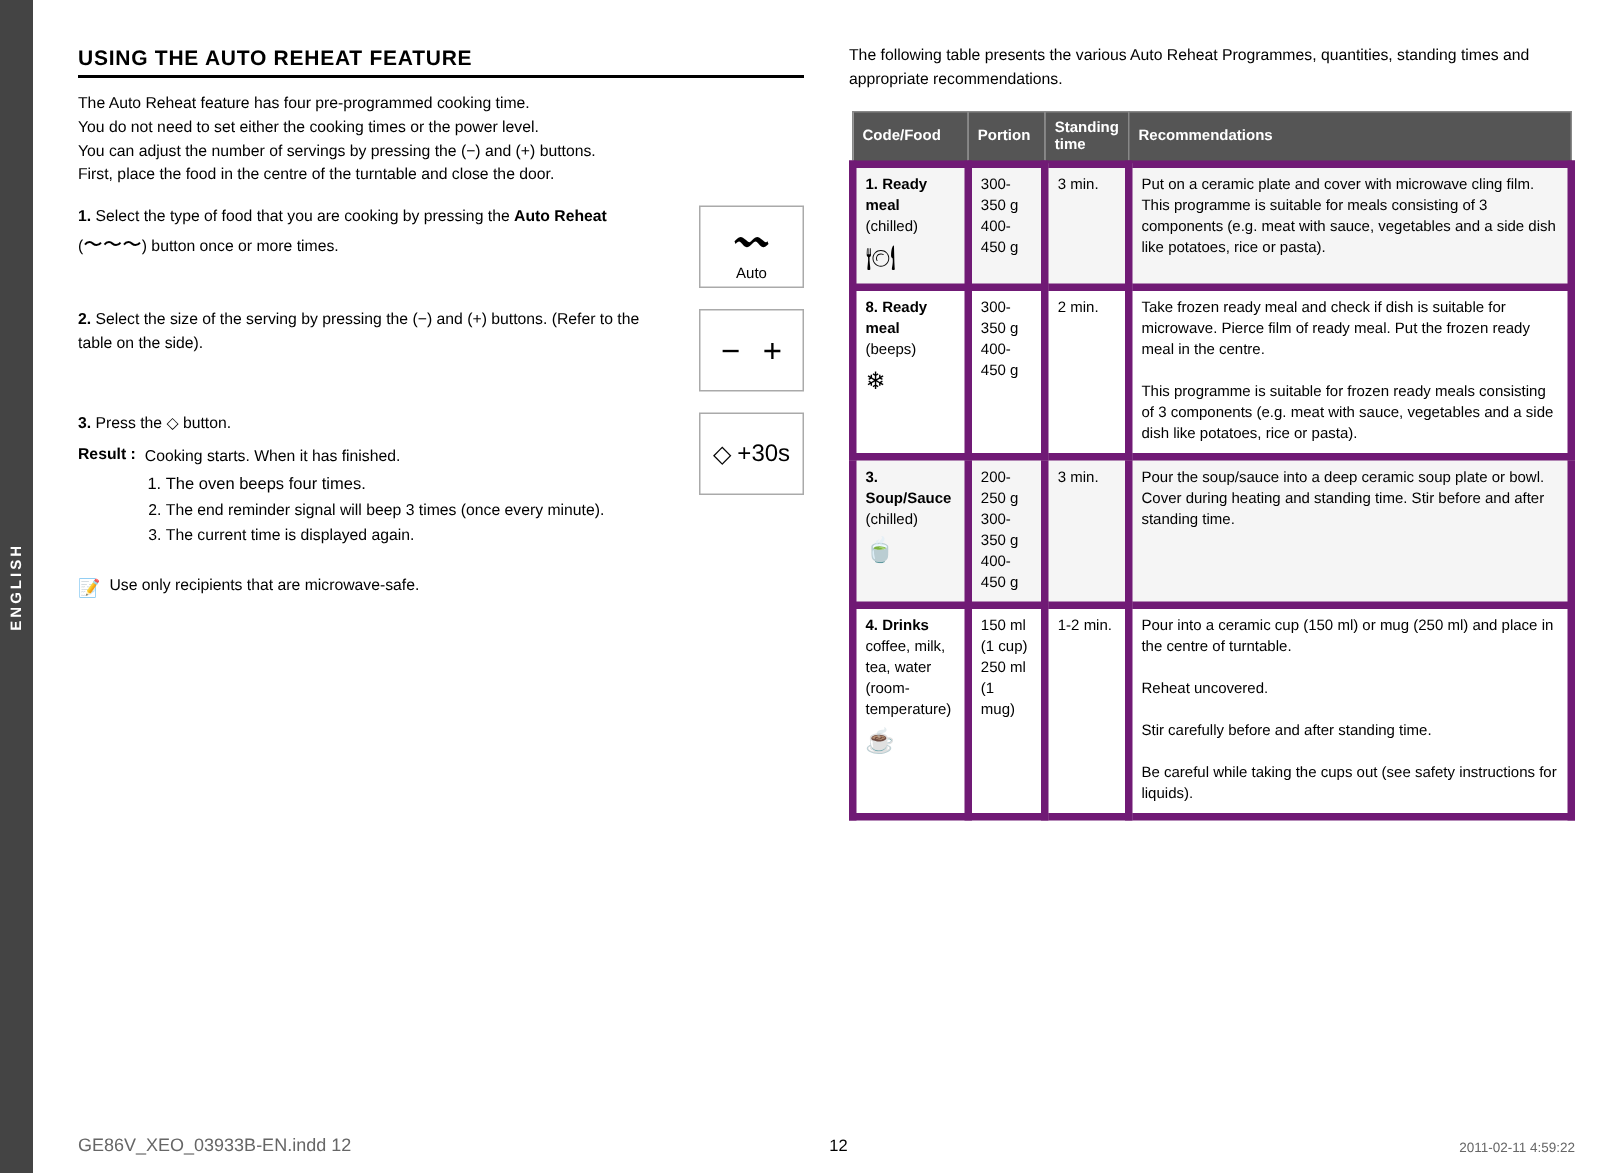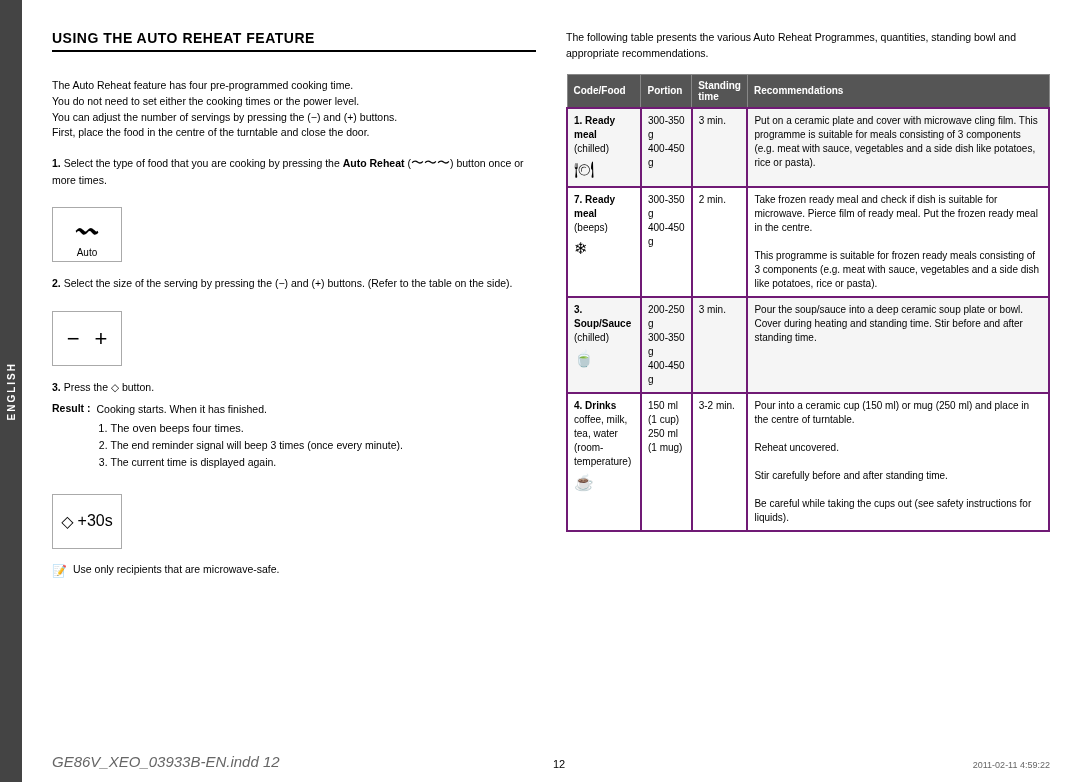--- a/index.html
+++ b/index.html
@@ -69,38 +69,37 @@
       min-width: 0;
     }
 
     
     .section-heading {
       font-size: 14px;
       font-weight: bold;
       text-transform: uppercase;
       border-bottom: 2px solid #000;
       padding-bottom: 4px;
-      margin-bottom: 26px;
+      margin-bottom: 10px;
       letter-spacing: 0.5px;
     }
 
     
     .intro-text {
       font-size: 10.5px;
       line-height: 1.5;
       margin-bottom: 12px;
     }
 
     
     .step {
       display: flex;
       gap: 19px;
       margin-bottom: 14px;
       align-items: flex-start;
-      flex-direction: column;
     }
 
     .step-content {
       flex: 1;
     }
 
     .step-number {
       font-size: 10.5px;
       font-weight: bold;
     }
@@ -194,21 +193,21 @@
       padding: 5px 6px;
       text-align: left;
       font-size: 10px;
       font-weight: bold;
       border: 1px solid #888;
     }
 
     .reheat-table td {
       padding: 5px 6px;
       vertical-align: top;
-      border: 2px solid #701a75;
+      border: 5px solid #701a75;
       font-size: 10px;
       line-height: 1.4;
     }
 
     .reheat-table tr:nth-child(odd) td {
       background: #f5f5f5;
     }
     .reheat-table tr:nth-child(even) td {
       background: #fff;
     }
@@ -231,23 +230,22 @@
       right: 0;
       text-align: center;
       font-size: 11px;
       margin-left: 16px;
     }
 
     .file-footer {
       position: absolute;
       bottom: 12px;
       left: 30px;
-      font-size: 15px;
+      font-size: 12px;
       color: #666;
-      font-style: italic;
     }
 
     .date-footer {
       position: absolute;
       bottom: 12px;
       right: 30px;
       font-size: 9px;
       color: #666;
     }
   </style>
@@ -327,21 +325,21 @@
 
         <div class="note">
           <span class="note-icon">📝</span>
           <span>Use only recipients that are microwave-safe.</span>
         </div>
       </div>
 
       <div class="right-col">
 
 
-        <div class="intro-text">The following table presents the various Auto Reheat Programmes, quantities, standing bowl and appropriate recommendations.</div>
+        <div class="intro-text">The following table presents the various Auto Reheat Programmes, quantities, standing times and appropriate recommendations.</div>
 
         <table class="reheat-table">
           <thead>
             <tr>
               <th>Code/Food</th>
               <th>Portion</th>
               <th>Standing<br>time</th>
               <th>Recommendations</th>
             </tr>
           </thead>
@@ -353,21 +351,21 @@
                 <span>(chilled)</span><br>
                 <span class="food-icon">🍽</span>
               </td>
               <td>300-350 g<br>400-450 g</td>
               <td>3 min.</td>
               <td>Put on a ceramic plate and cover with microwave cling film. This programme is suitable for meals consisting of 3 components (e.g. meat with sauce, vegetables and a side dish like potatoes, rice or pasta).</td>
             </tr>
 
             <tr>
               <td>
-                <span class="food-name">7. Ready meal</span><br>
+                <span class="food-name">8. Ready meal</span><br>
                 <span>(beeps)</span><br>
                 <span class="food-icon">❄</span>
               </td>
               <td>300-350 g<br>400-450 g</td>
               <td>2 min.</td>
               <td>Take frozen ready meal and check if dish is suitable for microwave. Pierce film of ready meal. Put the frozen ready meal in the centre.<br><br>This programme is suitable for frozen ready meals consisting of 3 components (e.g. meat with sauce, vegetables and a side dish like potatoes, rice or pasta).</td>
             </tr>
 
             <tr>
               <td>
@@ -380,21 +378,21 @@
               <td>Pour the soup/sauce into a deep ceramic soup plate or bowl. Cover during heating and standing time. Stir before and after standing time.</td>
             </tr>
 
             <tr>
               <td>
                 <span class="food-name">4. Drinks</span><br>
                 <span>coffee, milk,<br>tea, water<br>(room-<br>temperature)</span><br>
                 <span class="food-icon">☕</span>
               </td>
               <td>150 ml<br>(1 cup)<br>250 ml<br>(1 mug)</td>
-              <td>3-2 min.</td>
+              <td>1-2 min.</td>
               <td>Pour into a ceramic cup (150 ml) or mug (250 ml) and place in the centre of turntable.<br><br>Reheat uncovered.<br><br>Stir carefully before and after standing time.<br><br>Be careful while taking the cups out (see safety instructions for liquids).</td>
             </tr>
           </tbody>
         </table>
 
       </div>
     </div>
 
     <div class="page-footer">
       <span>12</span>

